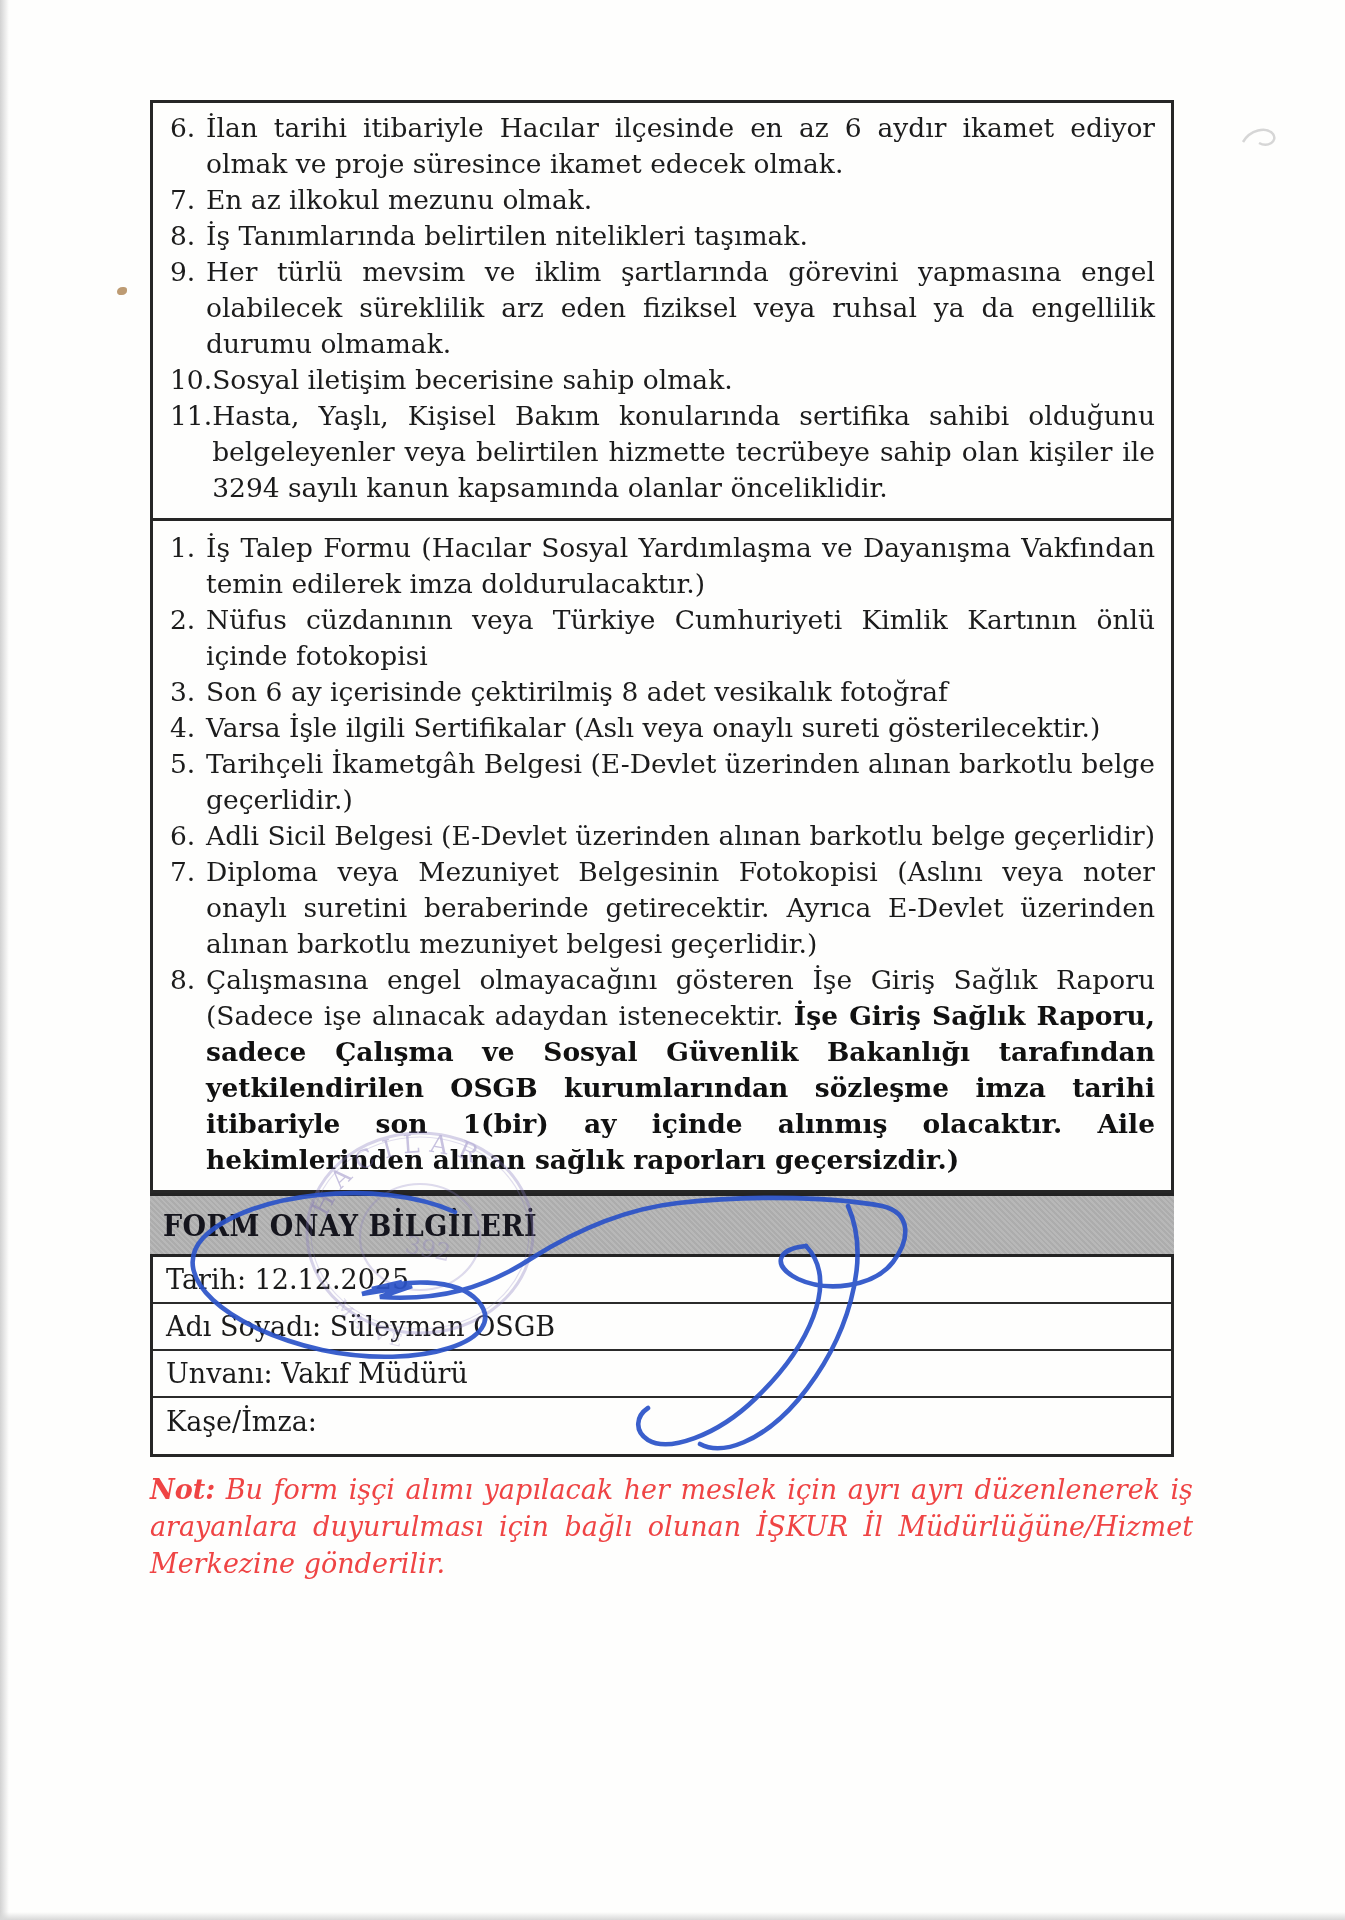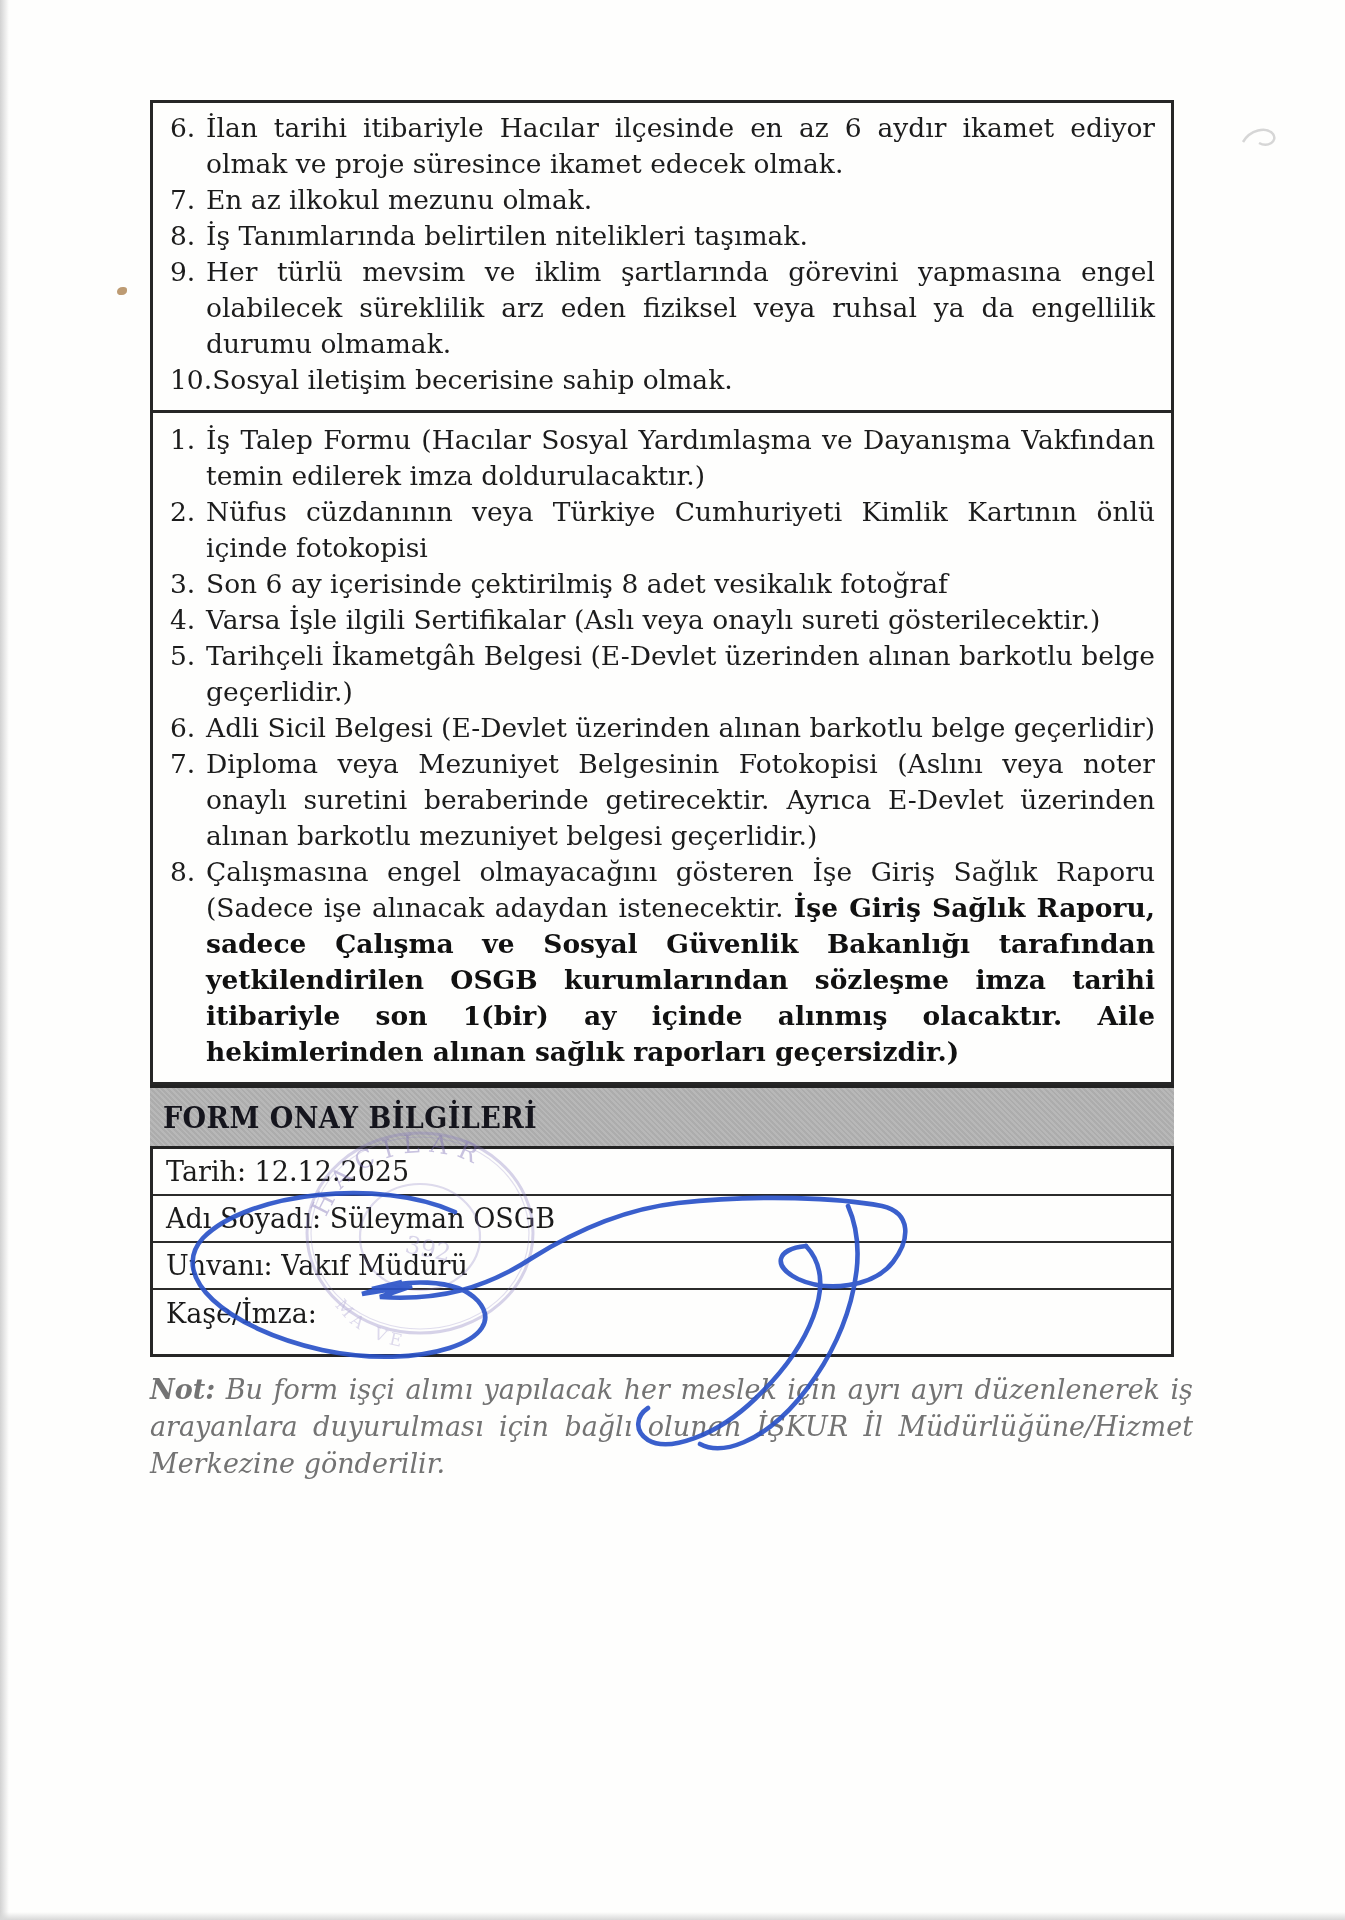--- a/index.html
+++ b/index.html
@@ -38,26 +38,26 @@
     display:inline-block;transform:scaleX(0.9);transform-origin:0 50%;
     letter-spacing:0.5px;white-space:nowrap;
   }
 
   .approval{border:3px solid #262626;border-top:none;box-sizing:border-box;}
   .approval .row{
     border-bottom:2px solid #2b2b2b;
     height:45px;display:flex;align-items:center;
     padding-left:13px;font-size:27px;color:#1b1b1b;
   }
-  .approval .row:last-child{border-bottom:none;height:64px;align-items:flex-start;padding-top:8px;box-sizing:border-box;}
+  .approval .row:last-child{border-bottom:none;height:56px;align-items:flex-start;padding-top:8px;box-sizing:border-box;}
 
   .note{
     margin-top:14px;width:1043px;
     font-style:italic;font-size:27px;line-height:37px;
-    text-align:justify;color:#737373;
+    text-align:justify;color:#ef4444;
   }
   .note .nlabel{font-weight:bold;}
 
   .overlay{position:absolute;left:0;top:0;width:1345px;height:1920px;pointer-events:none;}
 
   .speck{position:absolute;left:117px;top:287px;width:10px;height:8px;
     background:#b2895a;border-radius:70% 40% 60% 50%;opacity:0.85;}
 </style>
 </head>
 <body>
@@ -83,20 +83,24 @@
           <span class="num">8.</span>
           <span class="txt">İş Tanımlarında belirtilen nitelikleri taşımak.</span>
         </div>
         <div class="li">
           <span class="num">9.</span>
           <span class="txt">Her türlü mevsim ve iklim şartlarında görevini yapmasına engel olabilecek süreklilik arz eden fiziksel veya ruhsal ya da engellilik durumu olmamak.</span>
         </div>
         <div class="li">
           <span class="num">10.</span>
           <span class="txt">Sosyal iletişim becerisine sahip olmak.</span>
+        </div>
+        <div class="li">
+          <span class="num">11.</span>
+          <span class="txt">Hasta, Yaşlı, Kişisel Bakım konularında sertifika sahibi olduğunu belgeleyenler veya belirtilen hizmette tecrübeye sahip olan kişiler ile 3294 sayılı kanun kapsamında olanlar önceliklidir.</span>
         </div>
       </div>
     </div>
 
 
     <div class="box" style="border-top:none;">
       <div class="inner" style="padding-top:9px;">
         <div class="li">
           <span class="num">1.</span>
           <span class="txt">İş Talep Formu (Hacılar Sosyal Yardımlaşma ve Dayanışma Vakfından temin edilerek imza doldurulacaktır.)</span>

